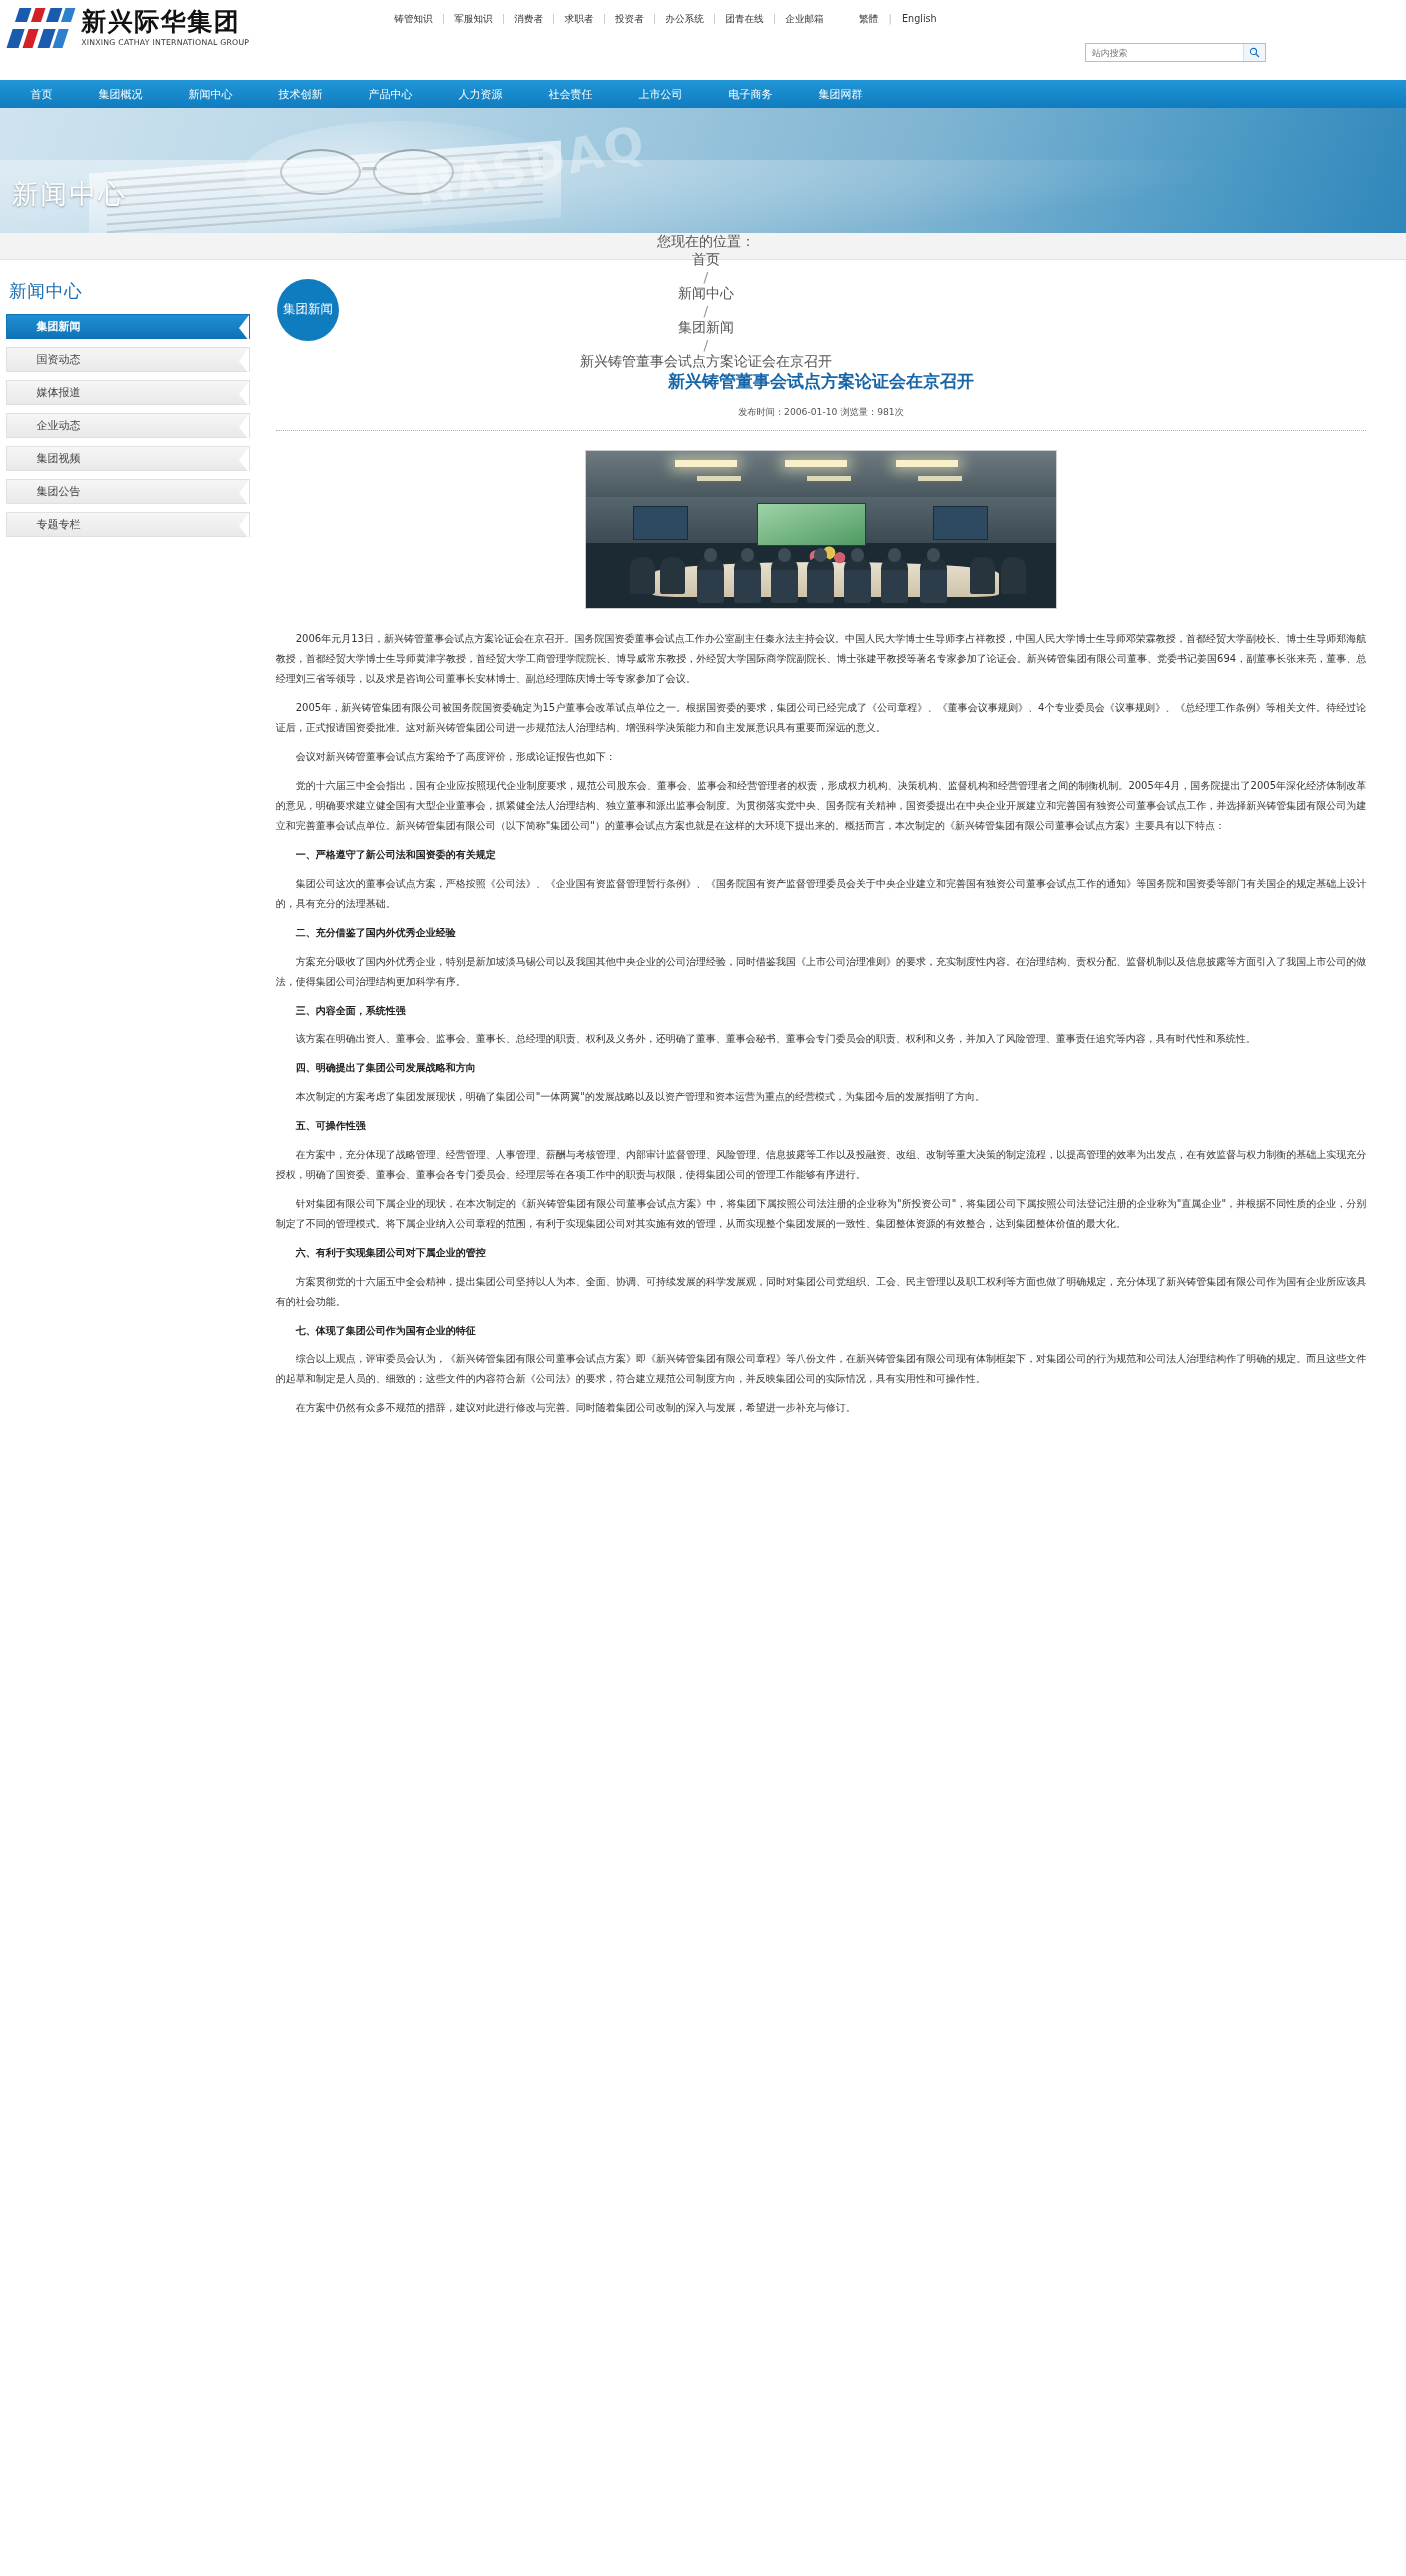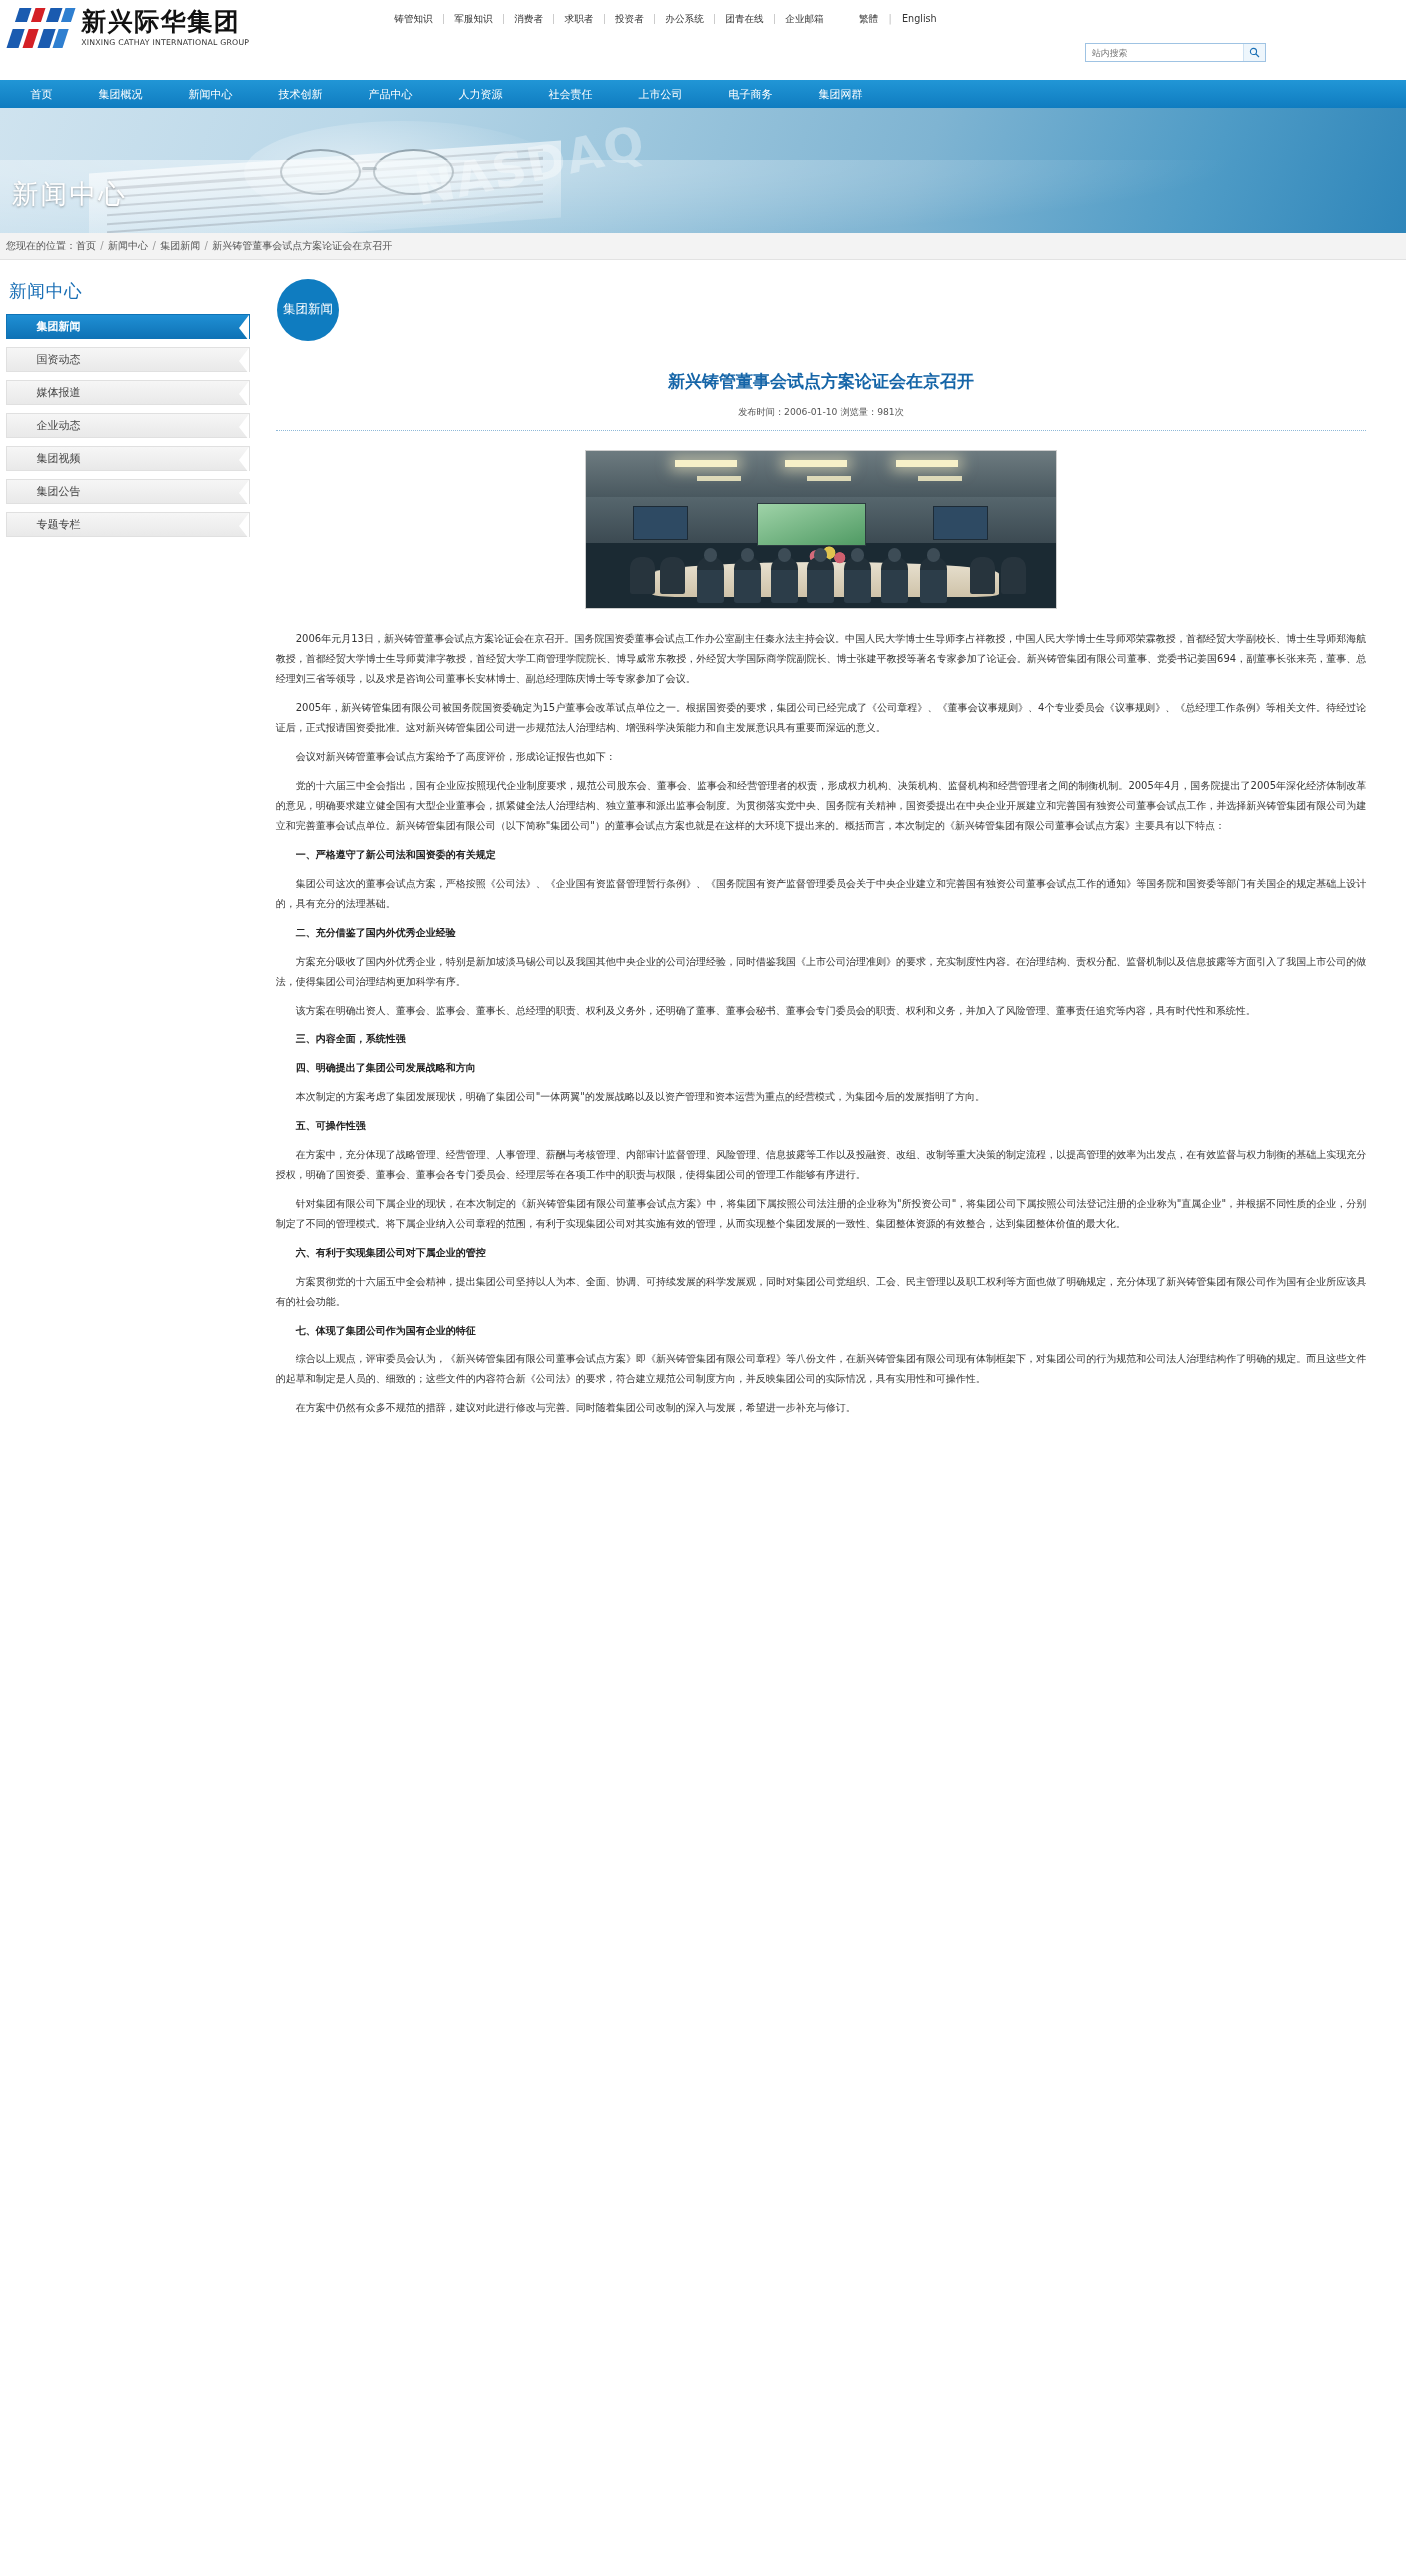--- a/index.html
+++ b/index.html
@@ -162,22 +162,23 @@
     text-shadow: 0 0.7px 2.2px rgba(0,0,0,0.35);
     letter-spacing: 2.2px;
   }
 
   
   .crumbbar {
     width: 100%; height: 26.6px;
     background: #f3f3f3;
     border-bottom: 0.7px solid #e2e2e2;
     display: flex; align-items: center;
-    font-size: 10px; color: #555;
+    font-size: 14px; color: #555;
     padding-left: 5.9px;
+    flex-direction: column;
   }
   .crumbbar a { color: #555; text-decoration: none; }
   .crumbbar .sep { margin: 0 4.4px; color: #999; }
 
   
   .content {
     display: flex;
     width: 100%;
     padding-top: 19px;
   }
@@ -466,22 +467,22 @@
         </div>
 
         <p class="txt">2006年元月13日，新兴铸管董事会试点方案论证会在京召开。国务院国资委董事会试点工作办公室副主任秦永法主持会议。中国人民大学博士生导师李占祥教授，中国人民大学博士生导师邓荣霖教授，首都经贸大学副校长、博士生导师郑海航教授，首都经贸大学博士生导师黄津字教授，首经贸大学工商管理学院院长、博导威常东教授，外经贸大学国际商学院副院长、博士张建平教授等著名专家参加了论证会。新兴铸管集团有限公司董事、党委书记姜国694，副董事长张来亮，董事、总经理刘三省等领导，以及求是咨询公司董事长安林博士、副总经理陈庆博士等专家参加了会议。</p>
         <p class="txt">2005年，新兴铸管集团有限公司被国务院国资委确定为15户董事会改革试点单位之一。根据国资委的要求，集团公司已经完成了《公司章程》、《董事会议事规则》、4个专业委员会《议事规则》、《总经理工作条例》等相关文件。待经过论证后，正式报请国资委批准。这对新兴铸管集团公司进一步规范法人治理结构、增强科学决策能力和自主发展意识具有重要而深远的意义。</p>
         <p class="txt">会议对新兴铸管董事会试点方案给予了高度评价，形成论证报告也如下：</p>
         <p class="txt">党的十六届三中全会指出，国有企业应按照现代企业制度要求，规范公司股东会、董事会、监事会和经营管理者的权责，形成权力机构、决策机构、监督机构和经营管理者之间的制衡机制。2005年4月，国务院提出了2005年深化经济体制改革的意见，明确要求建立健全国有大型企业董事会，抓紧健全法人治理结构、独立董事和派出监事会制度。为贯彻落实党中央、国务院有关精神，国资委提出在中央企业开展建立和完善国有独资公司董事会试点工作，并选择新兴铸管集团有限公司为建立和完善董事会试点单位。新兴铸管集团有限公司（以下简称"集团公司"）的董事会试点方案也就是在这样的大环境下提出来的。概括而言，本次制定的《新兴铸管集团有限公司董事会试点方案》主要具有以下特点：</p>
         <p class="txt h">一、严格遵守了新公司法和国资委的有关规定</p>
         <p class="txt">集团公司这次的董事会试点方案，严格按照《公司法》、《企业国有资监督管理暂行条例》、《国务院国有资产监督管理委员会关于中央企业建立和完善国有独资公司董事会试点工作的通知》等国务院和国资委等部门有关国企的规定基础上设计的，具有充分的法理基础。</p>
         <p class="txt h">二、充分借鉴了国内外优秀企业经验</p>
         <p class="txt">方案充分吸收了国内外优秀企业，特别是新加坡淡马锡公司以及我国其他中央企业的公司治理经验，同时借鉴我国《上市公司治理准则》的要求，充实制度性内容。在治理结构、责权分配、监督机制以及信息披露等方面引入了我国上市公司的做法，使得集团公司治理结构更加科学有序。</p>
+        <p class="txt h">三、内容全面，系统性强</p>
         <p class="txt">该方案在明确出资人、董事会、监事会、董事长、总经理的职责、权利及义务外，还明确了董事、董事会秘书、董事会专门委员会的职责、权利和义务，并加入了风险管理、董事责任追究等内容，具有时代性和系统性。</p>
-        <p class="txt h">三、内容全面，系统性强</p>
         <p class="txt h">四、明确提出了集团公司发展战略和方向</p>
         <p class="txt">本次制定的方案考虑了集团发展现状，明确了集团公司"一体两翼"的发展战略以及以资产管理和资本运营为重点的经营模式，为集团今后的发展指明了方向。</p>
         <p class="txt h">五、可操作性强</p>
         <p class="txt">在方案中，充分体现了战略管理、经营管理、人事管理、薪酬与考核管理、内部审计监督管理、风险管理、信息披露等工作以及投融资、改组、改制等重大决策的制定流程，以提高管理的效率为出发点，在有效监督与权力制衡的基础上实现充分授权，明确了国资委、董事会、董事会各专门委员会、经理层等在各项工作中的职责与权限，使得集团公司的管理工作能够有序进行。</p>
         <p class="txt">针对集团有限公司下属企业的现状，在本次制定的《新兴铸管集团有限公司董事会试点方案》中，将集团下属按照公司法注册的企业称为"所投资公司"，将集团公司下属按照公司法登记注册的企业称为"直属企业"，并根据不同性质的企业，分别制定了不同的管理模式。将下属企业纳入公司章程的范围，有利于实现集团公司对其实施有效的管理，从而实现整个集团发展的一致性、集团整体资源的有效整合，达到集团整体价值的最大化。</p>
         <p class="txt h">六、有利于实现集团公司对下属企业的管控</p>
         <p class="txt">方案贯彻党的十六届五中全会精神，提出集团公司坚持以人为本、全面、协调、可持续发展的科学发展观，同时对集团公司党组织、工会、民主管理以及职工权利等方面也做了明确规定，充分体现了新兴铸管集团有限公司作为国有企业所应该具有的社会功能。</p>
         <p class="txt h">七、体现了集团公司作为国有企业的特征</p>
         <p class="txt">综合以上观点，评审委员会认为，《新兴铸管集团有限公司董事会试点方案》即《新兴铸管集团有限公司章程》等八份文件，在新兴铸管集团有限公司现有体制框架下，对集团公司的行为规范和公司法人治理结构作了明确的规定。而且这些文件的起草和制定是人员的、细致的；这些文件的内容符合新《公司法》的要求，符合建立规范公司制度方向，并反映集团公司的实际情况，具有实用性和可操作性。</p>
         <p class="txt">在方案中仍然有众多不规范的措辞，建议对此进行修改与完善。同时随着集团公司改制的深入与发展，希望进一步补充与修订。</p>

